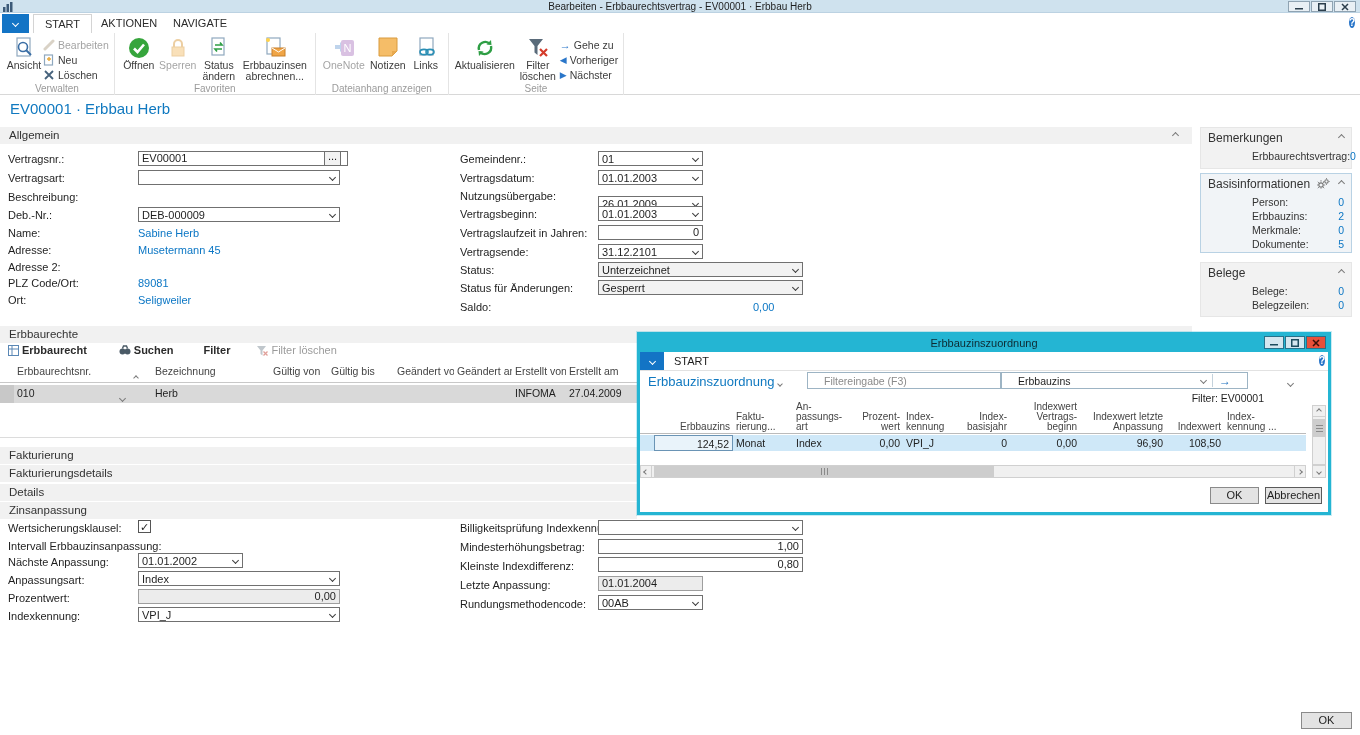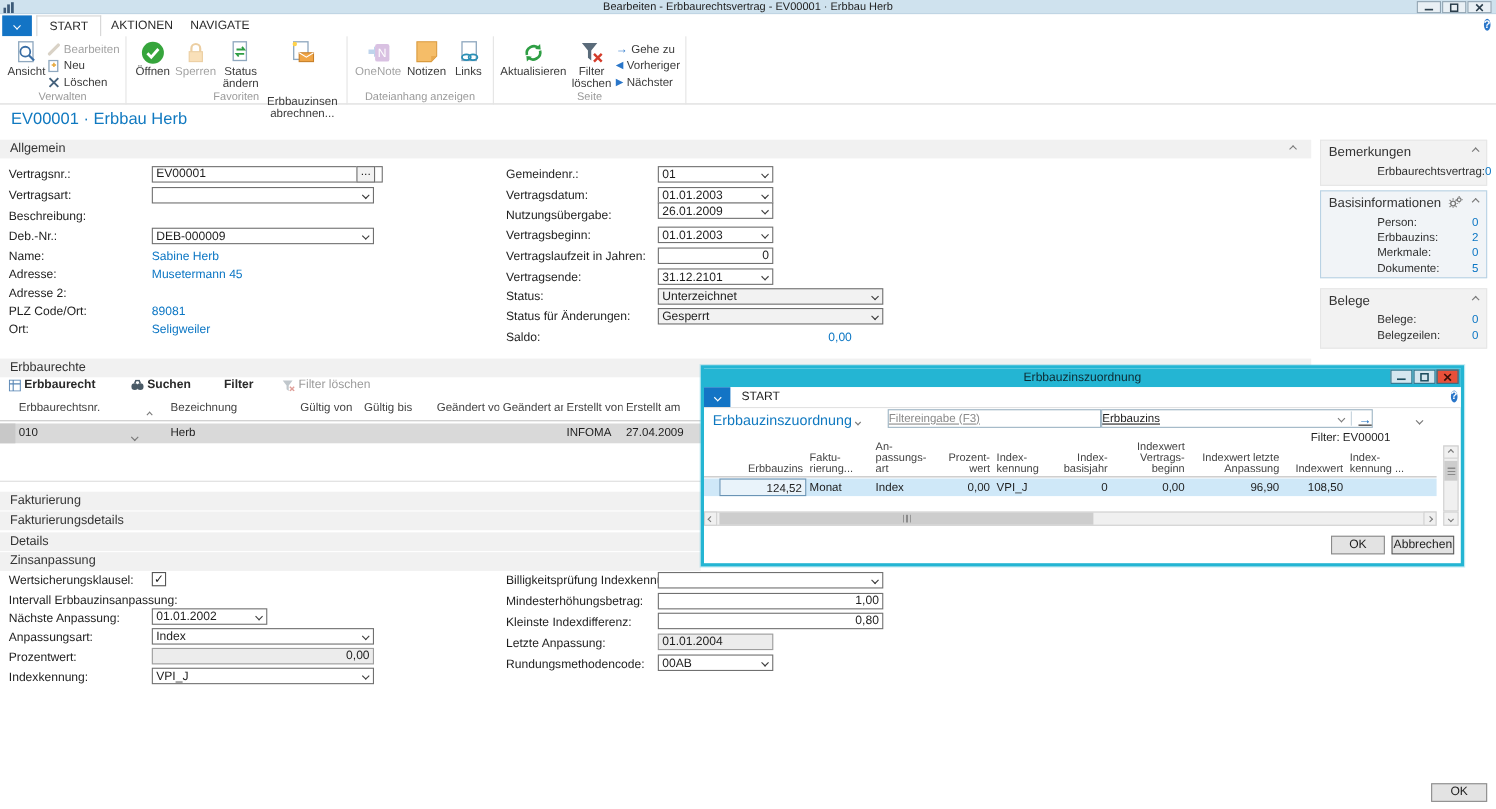--- a/index.html
+++ b/index.html
@@ -72,21 +72,21 @@
 
   
   .dlg{position:absolute;left:637px;top:332px;width:694px;height:183px;border:3px solid #24b5d3;background:#fff;box-shadow:0 0 0 1px rgba(36,181,211,.25);}
   .dlg-titlebar{position:absolute;top:0;left:0;width:688px;height:17px;background:#24b5d3;}
   .dlg-titlebar .t{position:absolute;width:100%;text-align:center;font-size:11px;line-height:16px;color:#0d2b33;}
   .dwb{position:absolute;top:1px;width:20px;height:13px;border:1px solid #27718a;background:#d4e6ef;display:flex;align-items:center;justify-content:center;}
   .dwb.close{background:#e8503a;}
   .dlg-menurow{position:absolute;top:17px;left:0;width:688px;height:19px;background:#fff;border-bottom:1px solid #e2e2e2;}
   .dlg-appbtn{position:absolute;left:0;top:0;width:24px;height:18px;background:#1374c5;display:flex;align-items:center;justify-content:center;}
   .dpt{position:absolute;left:8px;top:39px;font-size:13px;color:#1079c0;white-space:nowrap;}
-  .fbox{position:absolute;height:17px;border:1px solid #9db4c4;font-size:10.5px;display:flex;align-items:center;padding:0 0;color:#8a8a8a;background:#fff;text-decoration:underline;}
+  .fbox{position:absolute;height:17px;border:1px solid #9db4c4;font-size:10.5px;display:flex;align-items:center;padding:0 16px;color:#8a8a8a;background:#fff;}
   .dgh{display:flex;position:absolute;font-size:10px;color:#444;align-items:flex-end;}
   .dgh .c{padding:1px 3px;line-height:10px;}
   .dgr{display:flex;position:absolute;background:#cfe8f8;font-size:10.5px;}
   .dgr .c{padding:2px 3px;white-space:nowrap;}
   .sbar{background:#f0f0f0;border:1px solid #d0d0d0;position:absolute;}
   .sthumb{background:#cdcdcd;position:absolute;}
   .sarrow{position:absolute;display:flex;align-items:center;justify-content:center;background:#f0f0f0;border:1px solid #d0d0d0;}
   .grip-h{background:repeating-linear-gradient(90deg,#8a8a8a 0 1px,transparent 1px 3px);width:7px;height:7px;}
   .grip-v{background:repeating-linear-gradient(0deg,#8a8a8a 0 1px,transparent 1px 3px);width:7px;height:7px;}
 </style>
@@ -186,21 +186,21 @@
       </div>
       <div class="rlb" style="width:42px;">
         <span class="ic">
           <svg width="20" height="22">
               <rect x="3" y="1" width="12" height="17" fill="#fff" stroke="#8fa8bf" stroke-width="1.2"></rect>
               <path d="M6 8 h7 l-2 -2.4 M13 12 h-7 l2 2.4" fill="none" stroke="#2e9e44" stroke-width="1.6"></path>
             </svg>
         </span>
         <span>Status ändern</span>
       </div>
-      <div class="rlb" style="width:70px;gap:27px;">
+      <div class="rlb" style="width:70px;">
         <span class="ic">
           <svg width="24" height="22">
               <rect x="4" y="1" width="13" height="16" fill="#fff" stroke="#8fa8bf" stroke-width="1.2"></rect>
               <circle cx="5" cy="3" r="2" fill="#ffd24a"></circle>
               <rect x="9" y="11" width="13" height="8" fill="#f0a546" stroke="#c77f28"></rect>
               <path d="M9 11 l6.5 4 l6.5 -4" fill="none" stroke="#fff" stroke-width="1"></path>
             </svg>
         </span>
         <span>Erbbauzinsen abrechnen...</span>
       </div>
@@ -323,21 +323,21 @@
       <span class="chev d"></span>
     </span>
 
   <span class="lbl" style="left:460px;top:172px;">Vertragsdatum:</span>
   <span class="sel" style="left:598px;top:170px;width:105px;">
       <span>01.01.2003</span>
       <span class="chev d"></span>
     </span>
 
   <span class="lbl" style="left:460px;top:190px;">Nutzungsübergabe:</span>
-  <span class="sel" style="left:598px;top:184px;width:105px;">
+  <span class="sel" style="left:598px;top:196px;width:105px;">
       <span>26.01.2009</span>
       <span class="chev d"></span>
     </span>
 
   <span class="lbl" style="left:460px;top:208px;">Vertragsbeginn:</span>
   <span class="sel" style="left:598px;top:206px;width:105px;">
       <span>01.01.2003</span>
       <span class="chev d"></span>
     </span>
 

